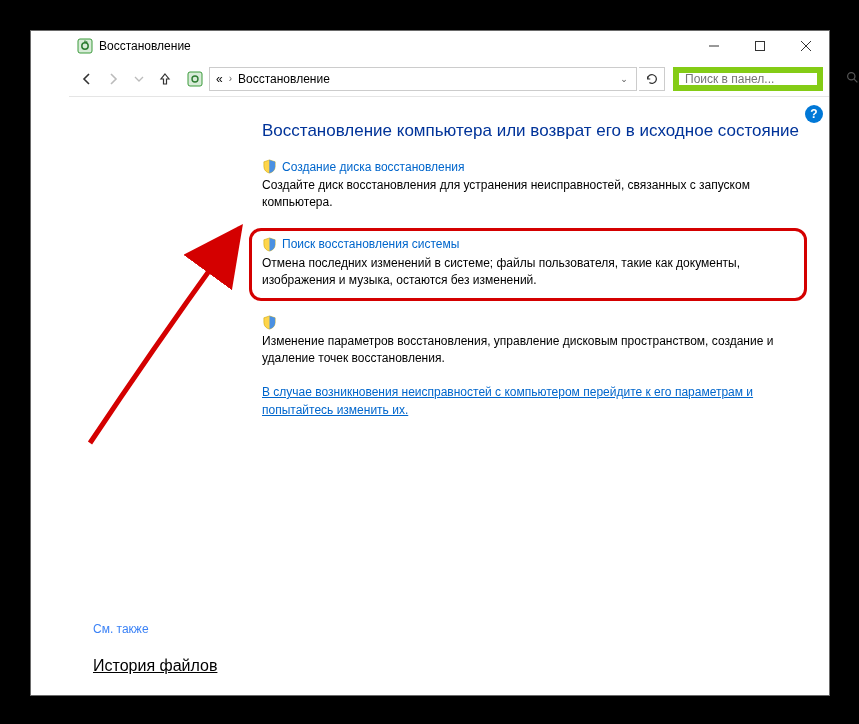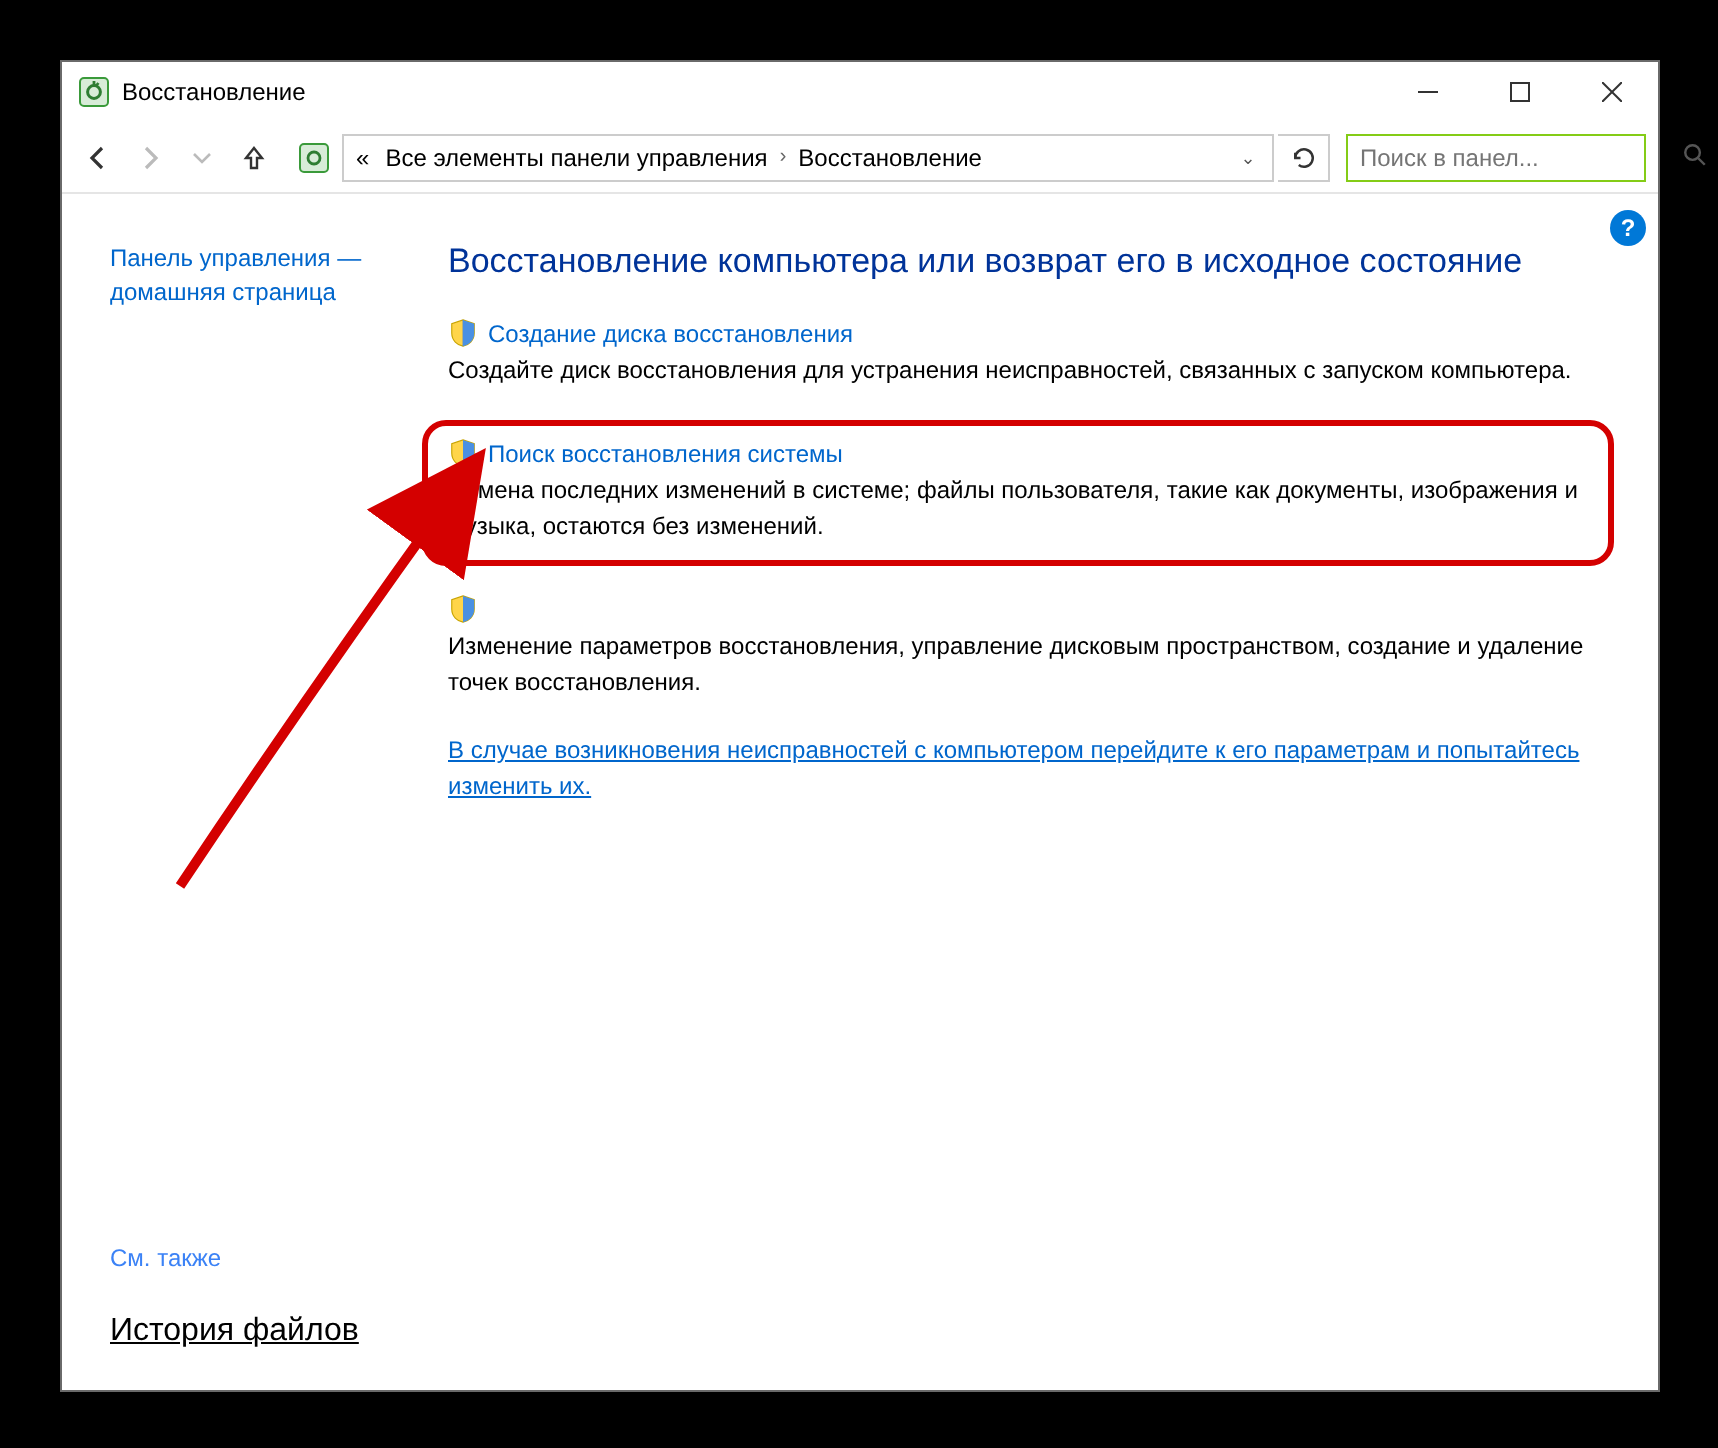--- a/index.html
+++ b/index.html
@@ -12,20 +12,21 @@
     overflow: hidden;
   }
   .window {
     position: absolute;
     left: 30px; top: 30px;
     width: 800px; height: 666px;
     background: #fff;
     border: 1px solid #6a6a6a;
     display: flex;
     flex-direction: column;
+    padding-left: 38px;
   }
   
   .titlebar {
     height: 30px;
     background: #fff;
     display: flex;
     align-items: center;
     padding-left: 8px;
   }
   .titlebar .app-icon {
@@ -70,21 +71,21 @@
     overflow:hidden;
   }
   .breadcrumb .chev { color:#666; font-size:10px; }
   .bc-seg { white-space:nowrap; padding:0 2px; }
   .bc-drop { width:16px; display:flex; justify-content:center; color:#555; font-size:9px; }
   .refresh-btn {
     width:26px; height:24px; border:1px solid #ccc; border-left:none;
     display:flex; align-items:center; justify-content:center; color:#333;
   }
   .search-box {
-    width:150px; height:24px; border:1px solid #84cc16;
+    width:150px; height:24px; border:6px solid #84cc16;
     margin-left:6px;
     display:flex; align-items:center; padding:0 6px;
     color:#777;
     gap:6px;
   }
   .search-box input{ border:none; outline:none; flex:1; font-size:12px; color:#555; background:transparent; }
   .search-box .mag { color:#444; }
 
   
   .body {
@@ -200,21 +201,20 @@
         </svg>
     </div>
     <span class="addr-icon">
       <svg viewBox="0 0 16 16" width="16" height="16">
         <rect x="1" y="1" width="14" height="14" rx="2" fill="#d8ecd8" stroke="#3a9a3a"></rect>
         <circle cx="8" cy="8" r="3" fill="none" stroke="#2e7d32" stroke-width="1.4"></circle>
       </svg>
     </span>
     <div class="breadcrumb">
       <span class="bc-seg">«</span>
-      <span class="bc-seg">Все элементы панели управления</span>
       <span class="chev">›</span>
       <span class="bc-seg">Восстановление</span>
       <span style="flex:1"></span>
       <span class="bc-drop">⌄</span>
     </div>
     <div class="refresh-btn">
       <svg width="14" height="14" viewBox="0 0 16 16">
           <path d="M3 8 A5 5 0 1 1 5 12" fill="none" stroke="#333" stroke-width="1.4"></path>
           <path d="M3 5 L3 8 L6 8" fill="none" stroke="#333" stroke-width="1.4"></path>
         </svg>
@@ -225,24 +225,20 @@
         <svg width="13" height="13" viewBox="0 0 16 16">
             <circle cx="6.5" cy="6.5" r="4.5" fill="none" stroke="#555" stroke-width="1.5"></circle>
             <line x1="10" y1="10" x2="14" y2="14" stroke="#555" stroke-width="1.5"></line>
           </svg>
       </span>
     </div>
   </div>
 
   <div class="body">
     <div class="sidebar">
-      <a class="link" href="#">
-        <span>Панель управления —</span><br>
-        <span>домашняя страница</span>
-      </a>
       <div class="see-also">См. также</div>
       <a class="hist" href="#">История файлов</a>
     </div>
 
     <div class="content">
       <div class="help-btn">?</div>
       <h1 class="heading">Восстановление компьютера или возврат его в исходное состояние</h1>
 
       <div class="option">
         <div class="option-title">

